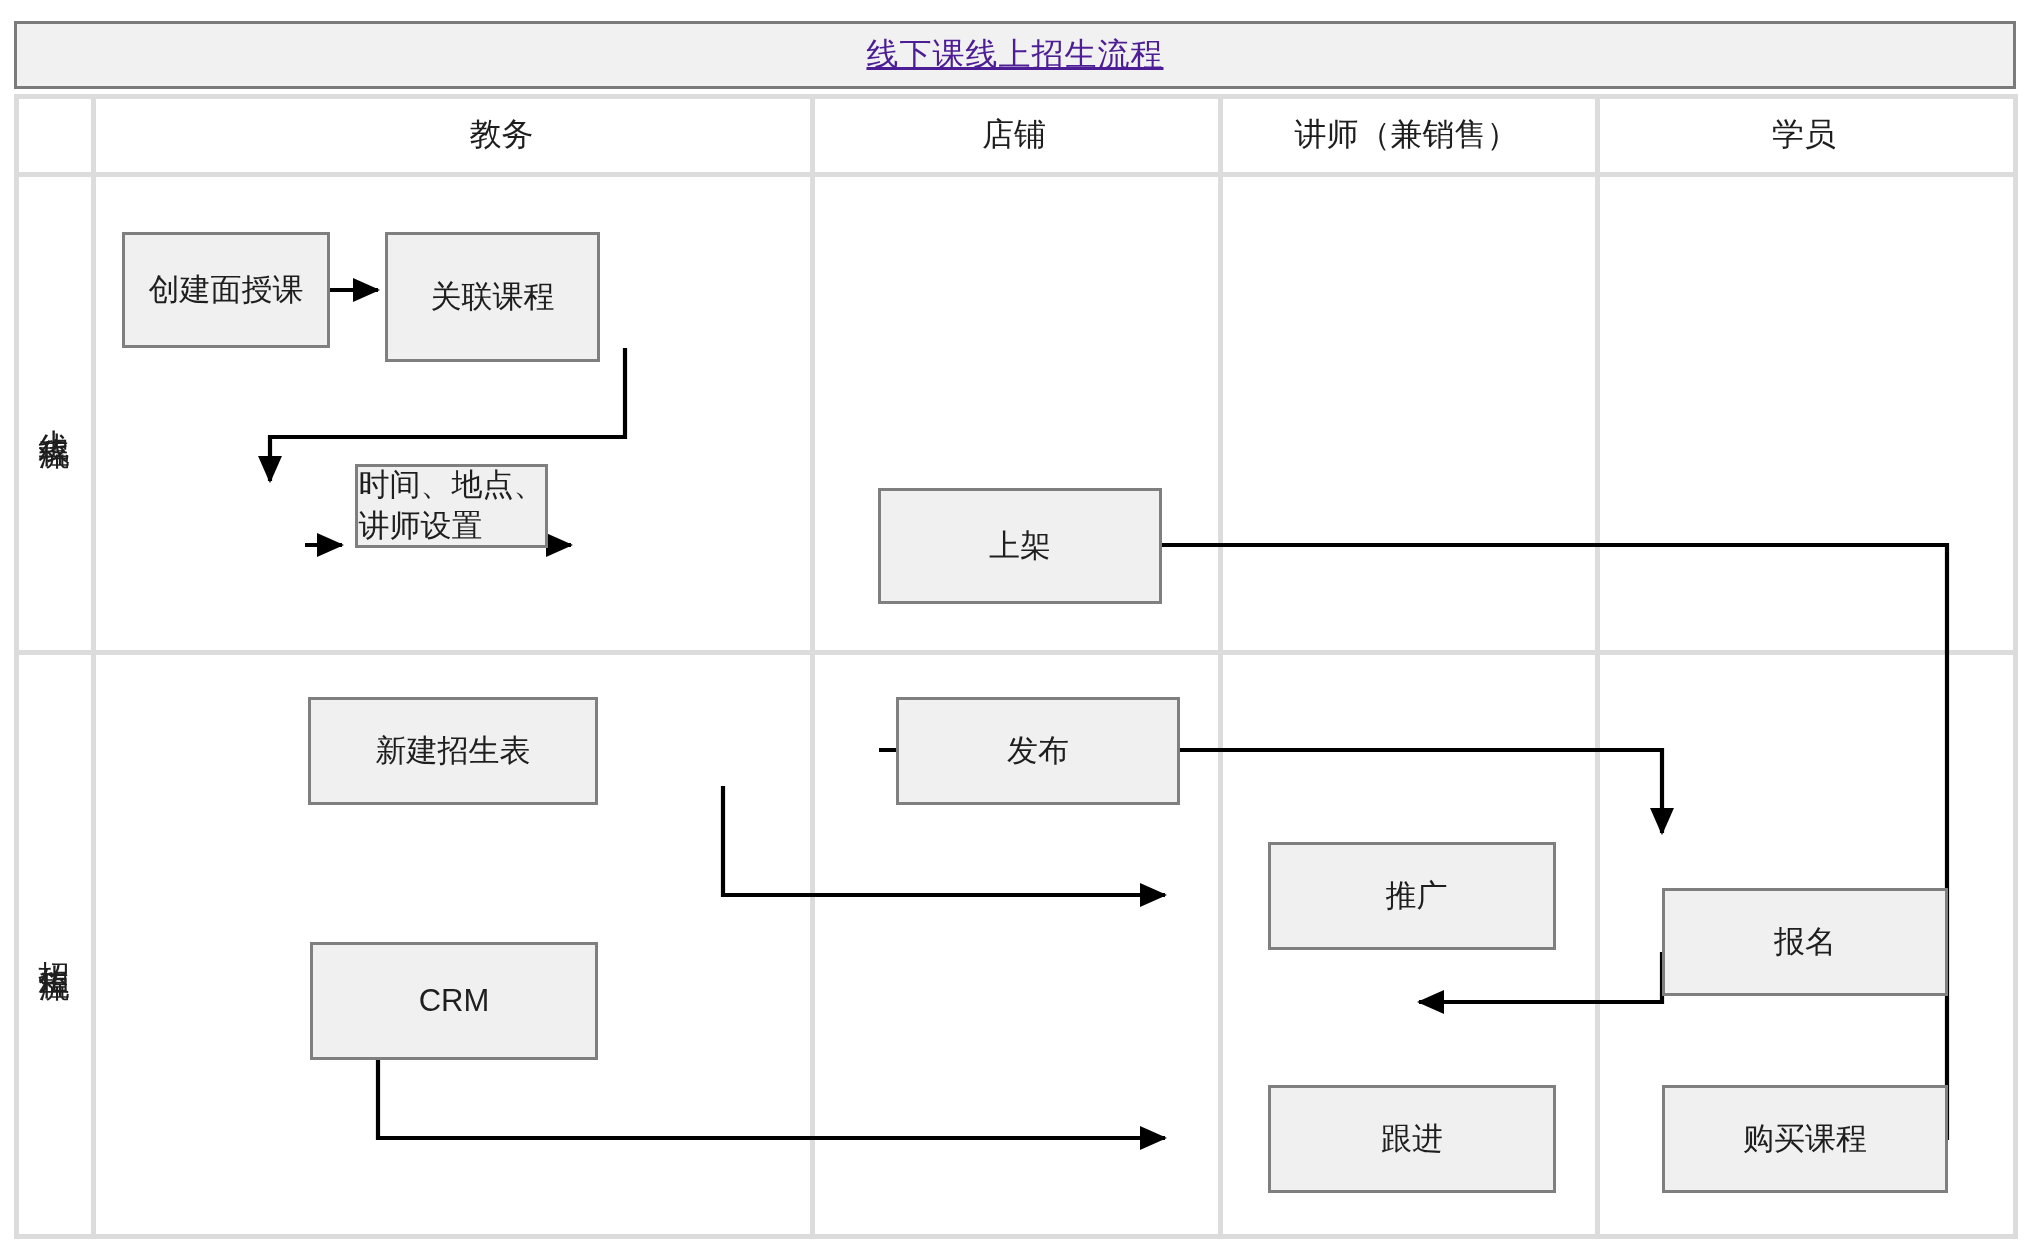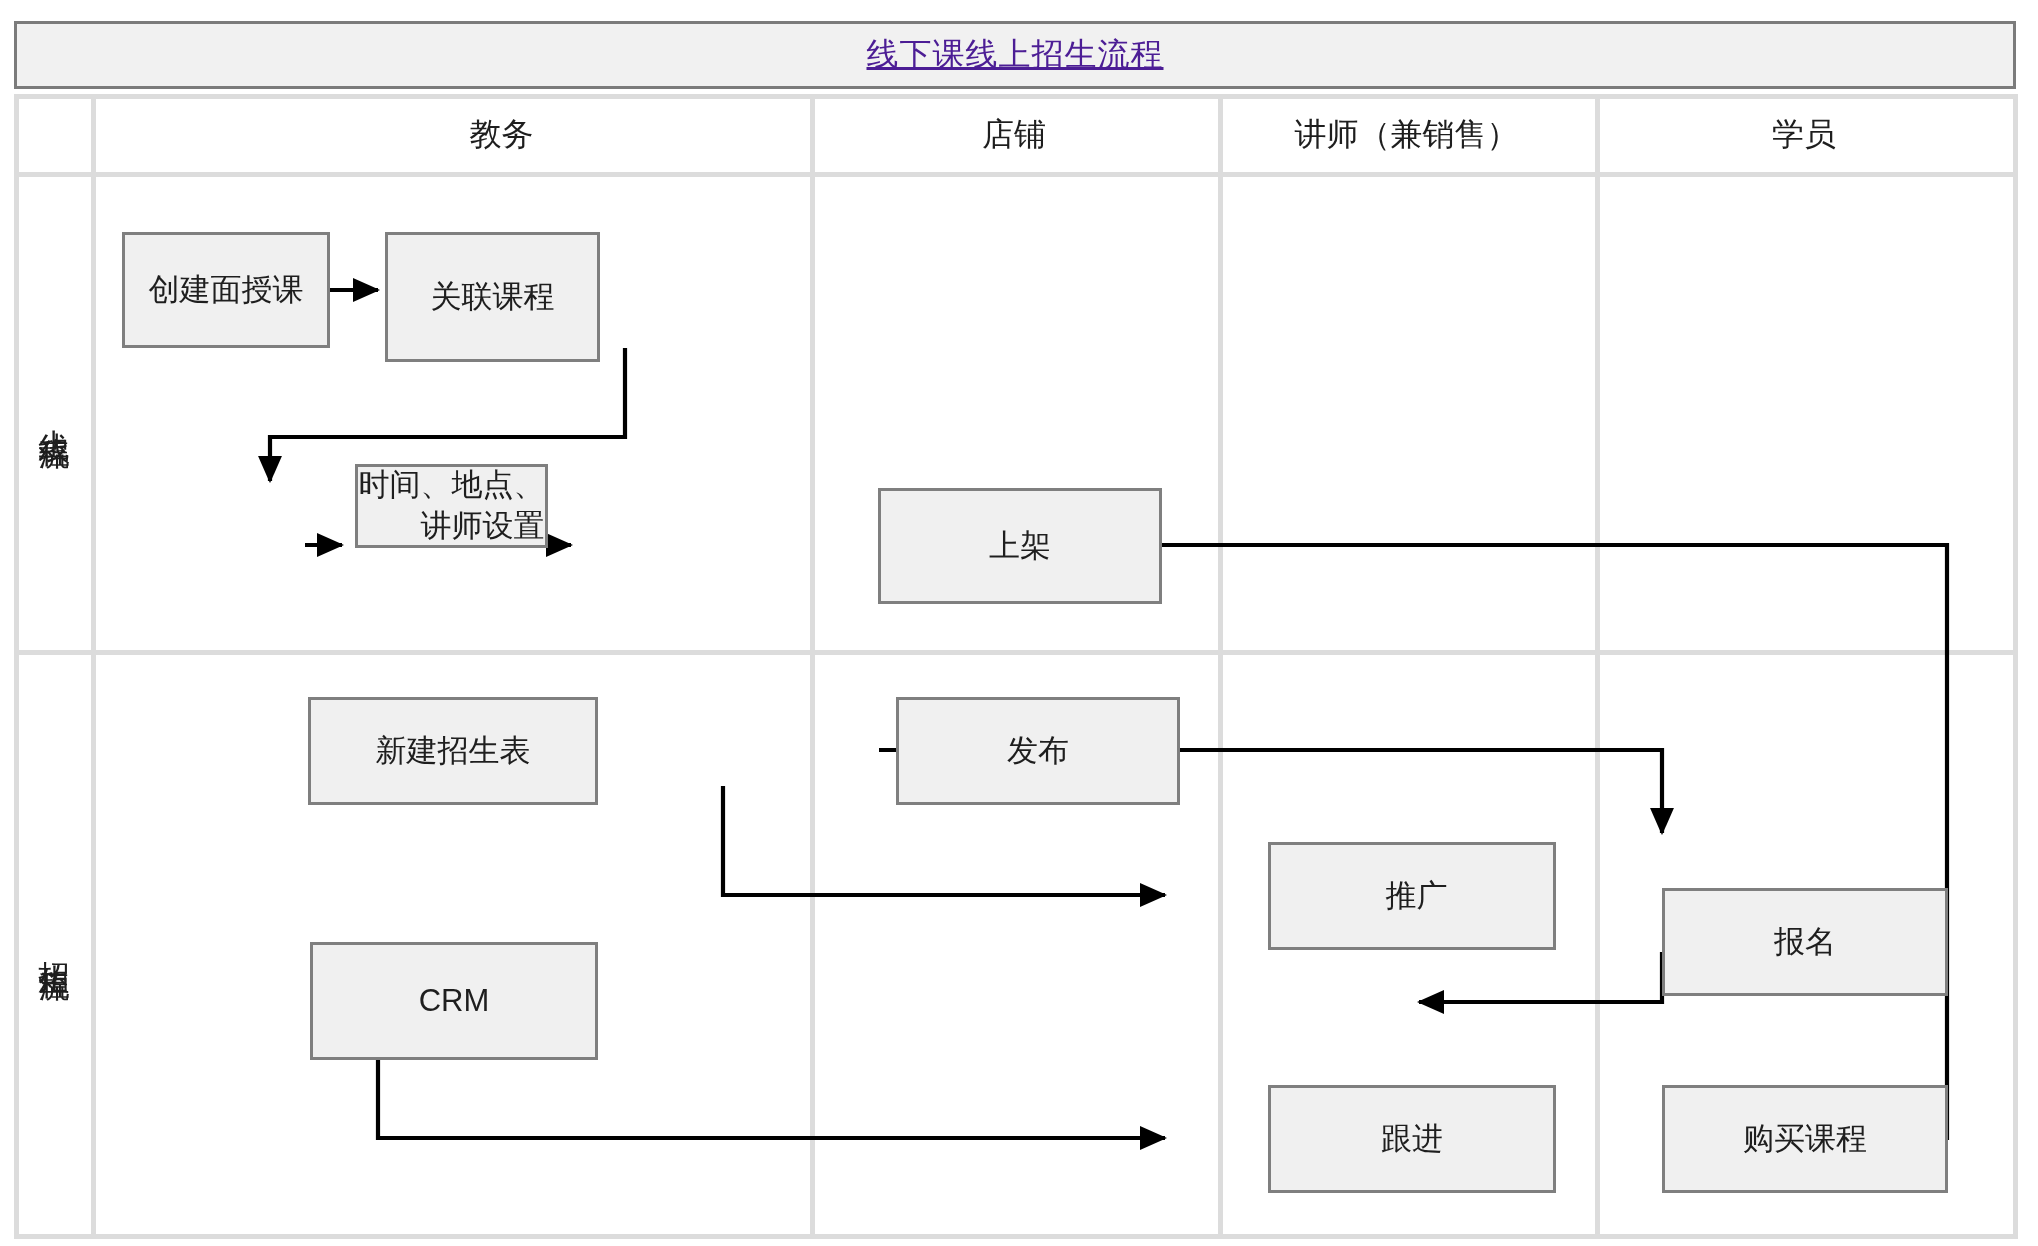--- a/index.html
+++ b/index.html
@@ -75,21 +75,21 @@
 
   
   .node {
     position: absolute;
     background: #f0f0f0;
     border: 3px solid #7f7f7f;
     box-sizing: border-box;
     display: flex;
     align-items: center;
     justify-content: center;
-    text-align: right;
+    text-align: left;
     font-size: 31px;
     color: #1e1e1e;
     line-height: 1.32;
     white-space: pre-line;
     z-index: 3;
   }
 
   
   #connectors {
     position: absolute;

